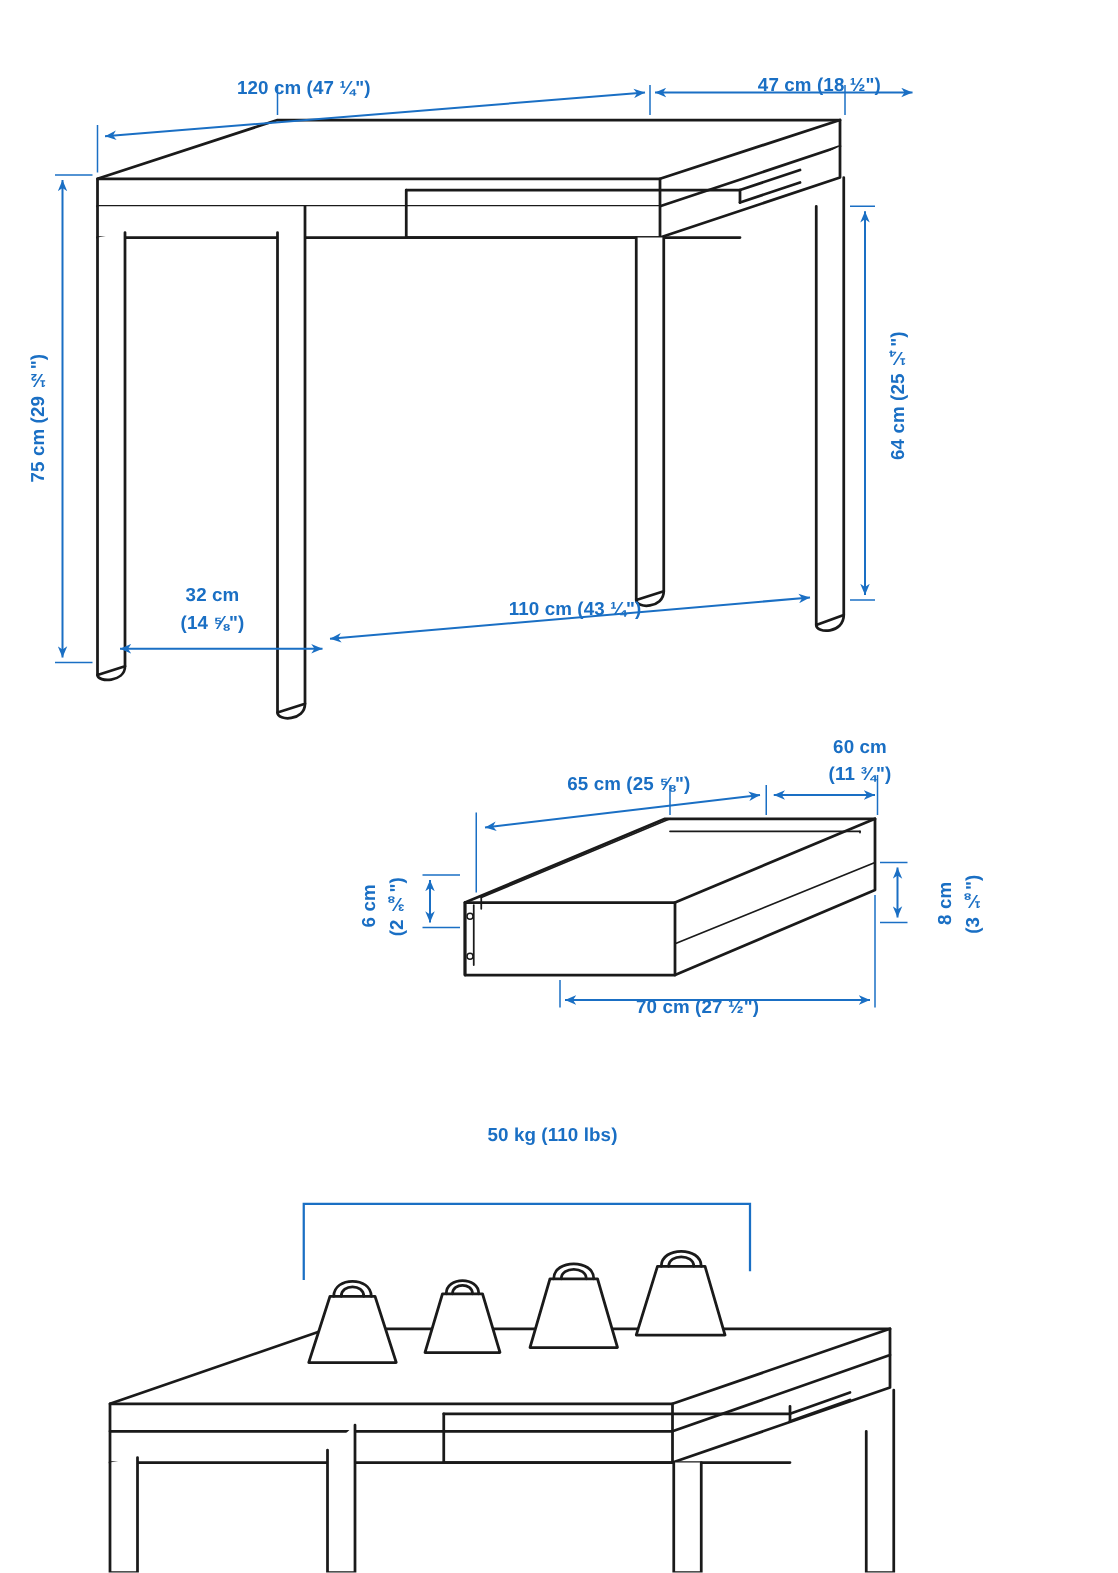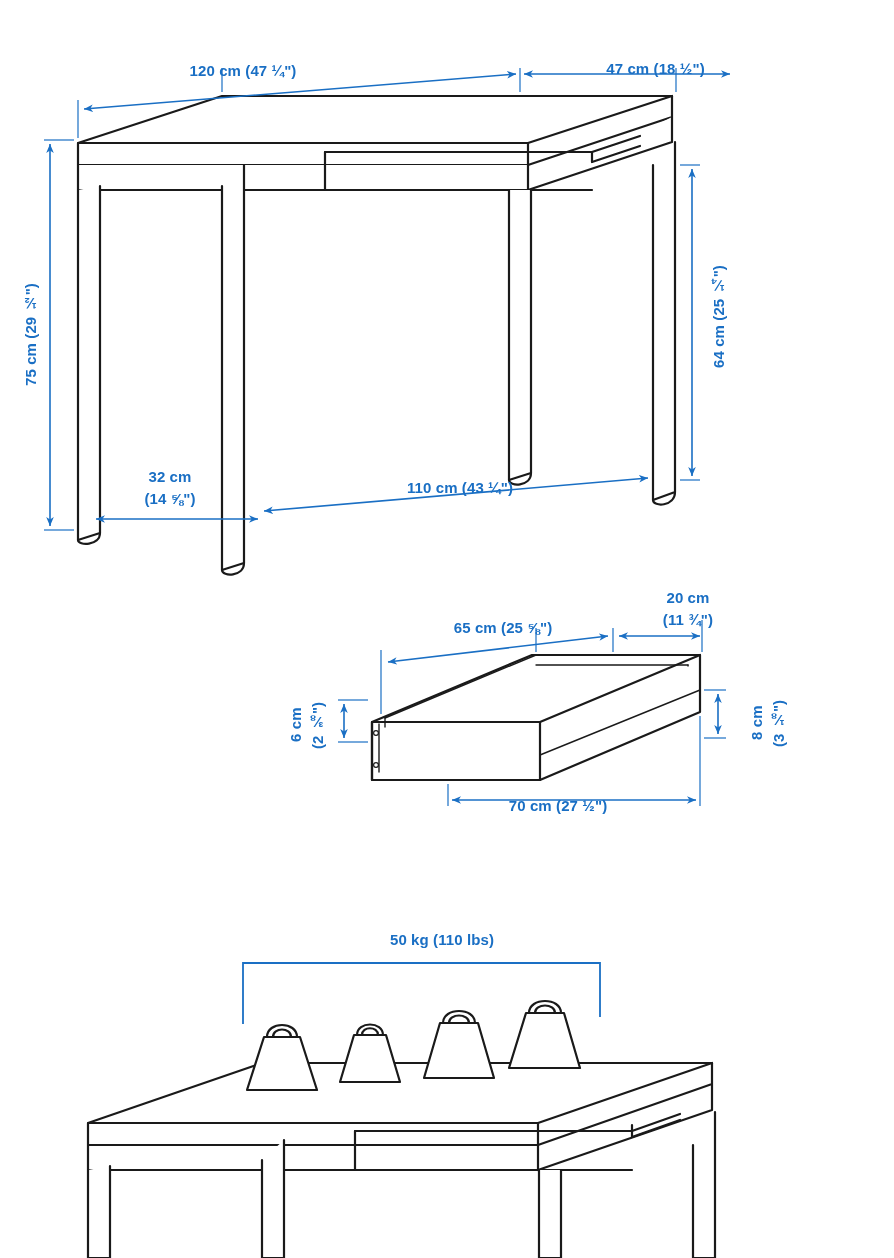--- a/index.html
+++ b/index.html
@@ -190,23 +190,23 @@
 
   <div class="dim-label center" style="left:163px; top:62px; width:160px;">120 cm (47 ¼")</div>
   <div class="dim-label center" style="left:578px; top:60px; width:155px;">47 cm (18 ½")</div>
   <div class="dim-label vert" style="left:22px; top:255px; height:160px;">75 cm (29 ½")</div>
   <div class="dim-label vert" style="left:710px; top:237px; height:160px;">64 cm (25 ¼")</div>
   <div class="dim-label center" style="left:110px; top:468px; width:120px;">32 cm</div>
   <div class="dim-label center" style="left:110px; top:490px; width:120px;">(14 ⅝")</div>
   <div class="dim-label center" style="left:380px; top:479px; width:160px;">110 cm (43 ¼")</div>
 
   <div class="dim-label center" style="left:418px; top:619px; width:170px;">65 cm (25 ⅝")</div>
-  <div class="dim-label center" style="left:636px; top:589px; width:104px;">20 cm</div>
+  <div class="dim-label center" style="left:636px; top:589px; width:104px;">60 cm</div>
   <div class="dim-label center" style="left:636px; top:611px; width:104px;">(11 ¾")</div>
   <div class="dim-label vert" style="left:287px; top:690px; height:70px;">6 cm</div>
   <div class="dim-label vert" style="left:309px; top:690px; height:70px;">(2 ⅜")</div>
   <div class="dim-label vert" style="left:748px; top:688px; height:70px;">8 cm</div>
   <div class="dim-label vert" style="left:770px; top:688px; height:70px;">(3 ⅛")</div>
   <div class="dim-label center" style="left:458px; top:797px; width:200px;">70 cm (27 ½")</div>
 
-  <div class="dim-label center" style="left:342px; top:931px; width:200px;">50 kg (110 lbs)</div>
+  <div class="dim-label center" style="left:342px; top:900px; width:200px;">50 kg (110 lbs)</div>
 
 </div>
 
 </body></html>

